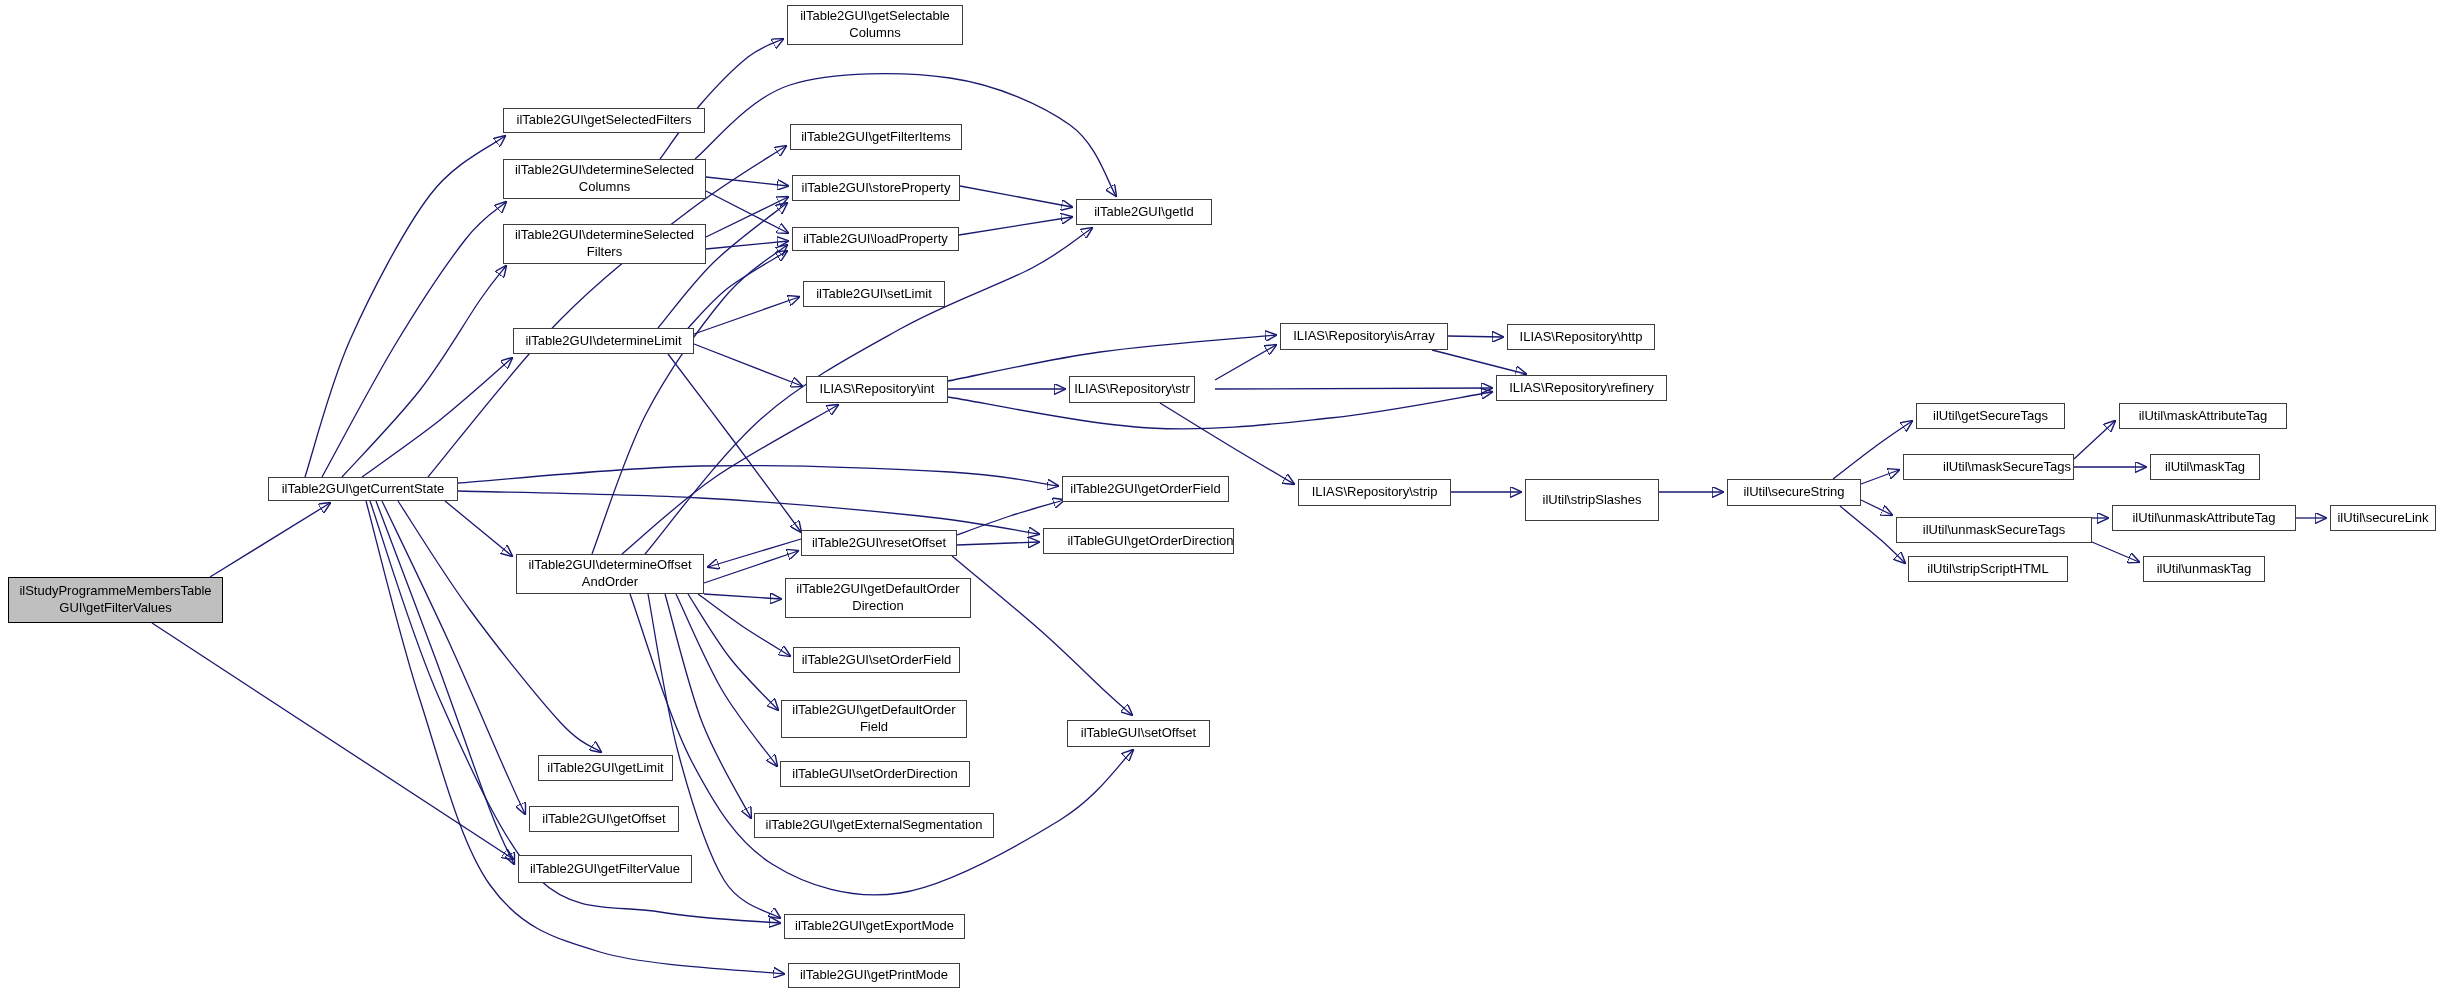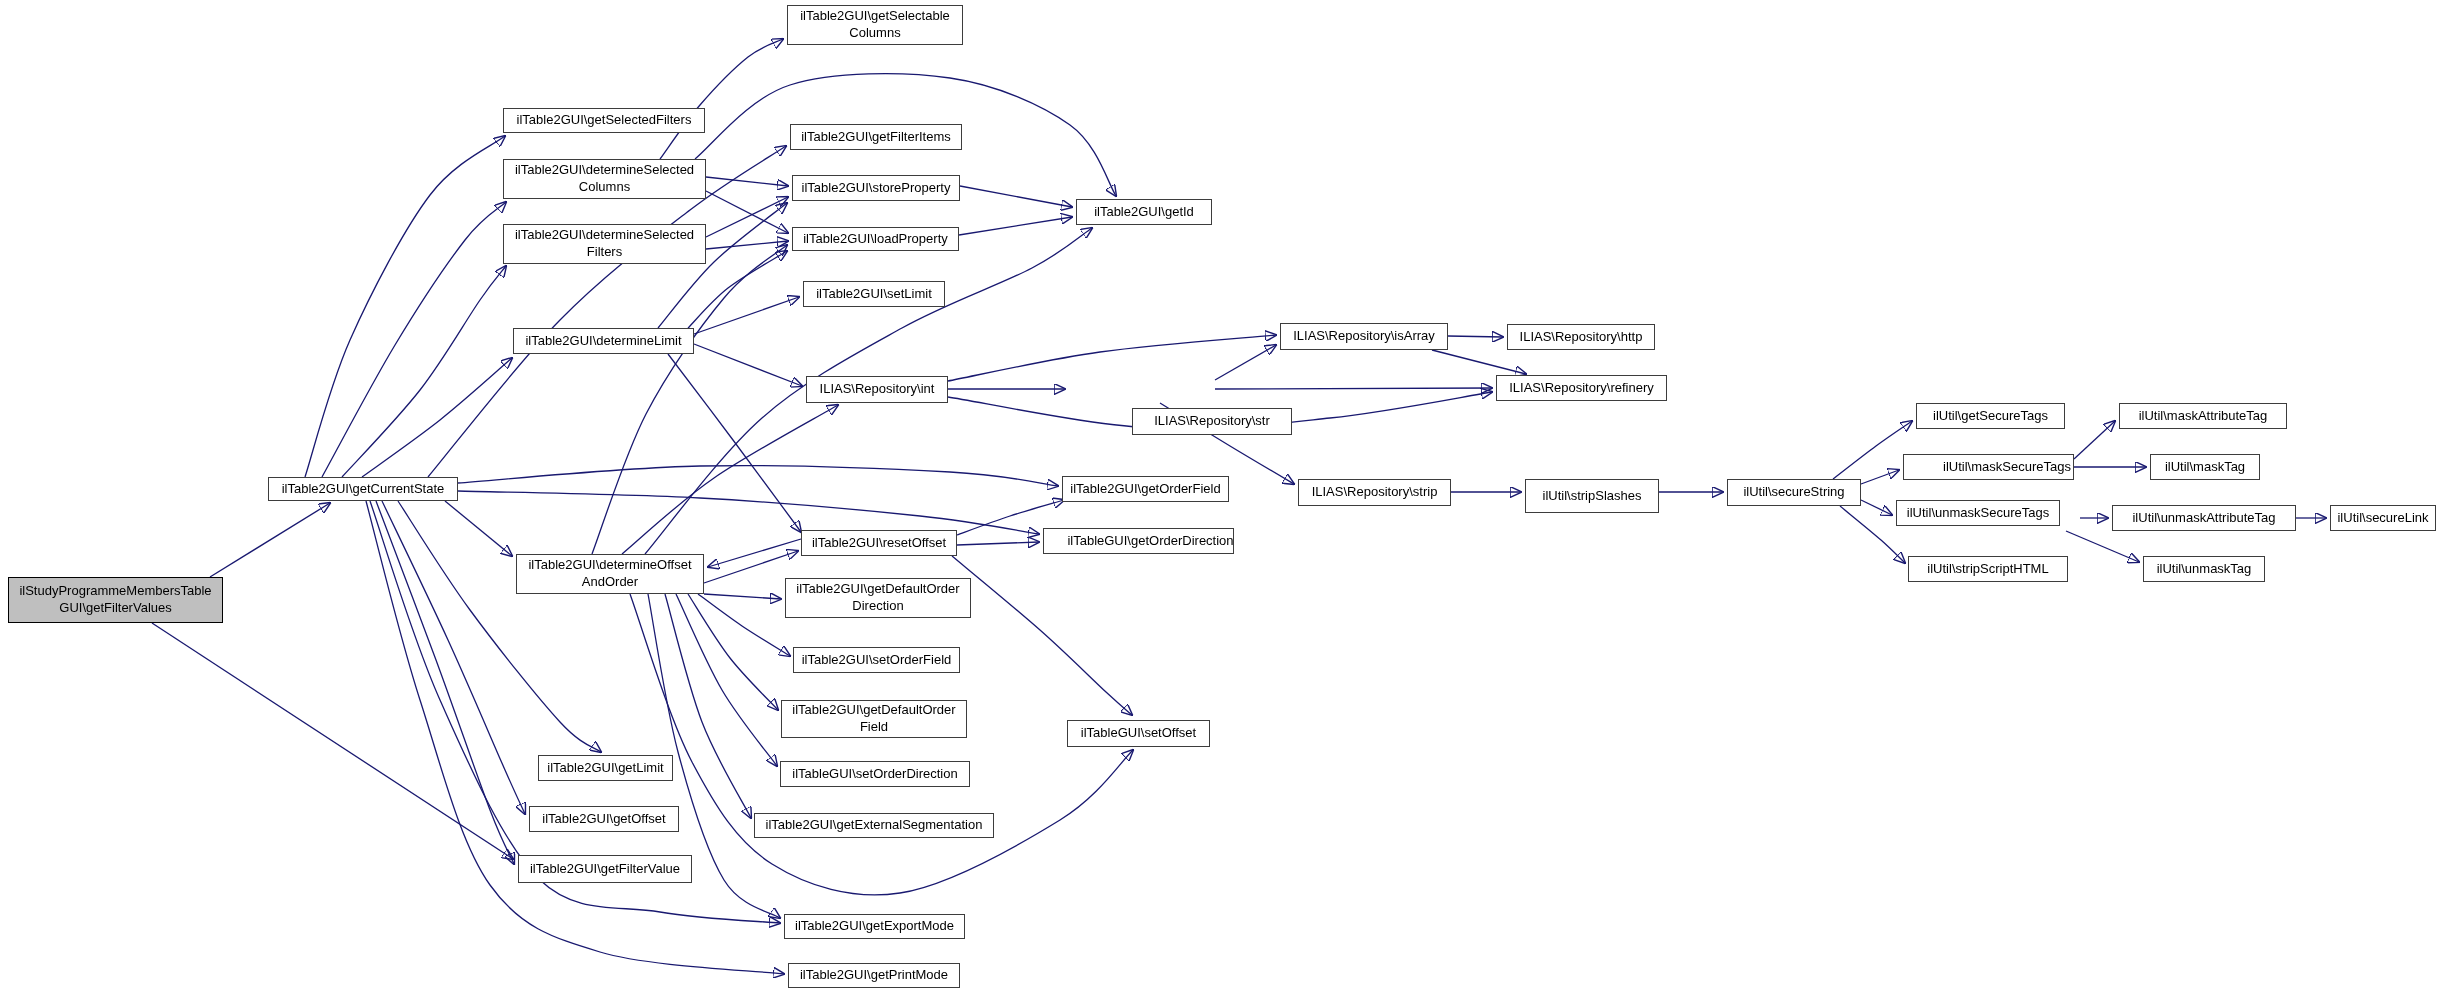--- a/index.html
+++ b/index.html
@@ -107,42 +107,42 @@
     <div class="node" style="left: 529px; top: 806px; width: 150px; height: 26px;">ilTable2GUI\getOffset</div>
     <div class="node" style="left: 518px; top: 855px; width: 174px; height: 28px;">ilTable2GUI\getFilterValue</div>
     <div class="node" style="left: 787px; top: 5px; width: 176px; height: 40px;">ilTable2GUI\getSelectable
 Columns</div>
     <div class="node" style="left: 790px; top: 124px; width: 172px; height: 26px;">ilTable2GUI\getFilterItems</div>
     <div class="node" style="left: 792px; top: 175px; width: 168px; height: 26px;">ilTable2GUI\storeProperty</div>
     <div class="node" style="left: 792px; top: 227px; width: 167px; height: 24px;">ilTable2GUI\loadProperty</div>
     <div class="node" style="left: 803px; top: 281px; width: 142px; height: 26px;">ilTable2GUI\setLimit</div>
     <div class="node" style="left: 806px; top: 376px; width: 142px; height: 27px;">ILIAS\Repository\int</div>
     <div class="node" style="left: 1076px; top: 199px; width: 136px; height: 26px;">ilTable2GUI\getId</div>
-    <div class="node" style="left: 1132px; top: 376px; width: 160px; height: 27px; margin-top: 32px;">ILIAS\Repository\str</div>
+    <div class="node" style="left: 1069px; top: 376px; width: 126px; height: 27px;">ILIAS\Repository\str</div>
     <div class="node" style="left: 1280px; top: 323px; width: 168px; height: 27px;">ILIAS\Repository\isArray</div>
     <div class="node" style="left: 1507px; top: 324px; width: 148px; height: 26px;">ILIAS\Repository\http</div>
     <div class="node" style="left: 1496px; top: 375px; width: 171px; height: 26px;">ILIAS\Repository\refinery</div>
     <div class="node" style="left: 1062px; top: 476px; width: 167px; height: 26px;">ilTable2GUI\getOrderField</div>
     <div class="node" style="left: 1043px; top: 528px; width: 191px; height: 26px; padding-left: 24px;">ilTableGUI\getOrderDirection</div>
     <div class="node" style="left: 801px; top: 530px; width: 156px; height: 26px;">ilTable2GUI\resetOffset</div>
     <div class="node" style="left: 785px; top: 578px; width: 186px; height: 40px;">ilTable2GUI\getDefaultOrder
 Direction</div>
     <div class="node" style="left: 793px; top: 647px; width: 167px; height: 26px;">ilTable2GUI\setOrderField</div>
     <div class="node" style="left: 781px; top: 700px; width: 186px; height: 38px;">ilTable2GUI\getDefaultOrder
 Field</div>
     <div class="node" style="left: 780px; top: 761px; width: 190px; height: 26px;">ilTableGUI\setOrderDirection</div>
     <div class="node" style="left: 754px; top: 813px; width: 240px; height: 25px;">ilTable2GUI\getExternalSegmentation</div>
     <div class="node" style="left: 1067px; top: 720px; width: 143px; height: 27px;">ilTableGUI\setOffset</div>
     <div class="node" style="left: 784px; top: 914px; width: 181px; height: 25px;">ilTable2GUI\getExportMode</div>
     <div class="node" style="left: 788px; top: 963px; width: 172px; height: 25px;">ilTable2GUI\getPrintMode</div>
     <div class="node" style="left: 1298px; top: 479px; width: 153px; height: 27px;">ILIAS\Repository\strip</div>
-    <div class="node" style="left: 1525px; top: 479px; width: 134px; height: 34px;">ilUtil\stripSlashes</div>
+    <div class="node" style="left: 1525px; top: 479px; width: 134px; height: 42px;">ilUtil\stripSlashes</div>
     <div class="node" style="left: 1727px; top: 479px; width: 134px; height: 27px;">ilUtil\secureString</div>
     <div class="node" style="left: 1916px; top: 403px; width: 149px; height: 26px;">ilUtil\getSecureTags</div>
     <div class="node" style="left: 2119px; top: 403px; width: 168px; height: 26px;">ilUtil\maskAttributeTag</div>
     <div class="node" style="left: 1903px; top: 454px; width: 171px; height: 26px; padding-left: 37px;">ilUtil\maskSecureTags</div>
     <div class="node" style="left: 2150px; top: 454px; width: 110px; height: 26px;">ilUtil\maskTag</div>
-    <div class="node" style="left: 1896px; top: 500px; width: 164px; height: 26px;">ilUtil\unmaskSecureTags</div>
+    <div class="node" style="left: 1896px; top: 517px; width: 196px; height: 26px;">ilUtil\unmaskSecureTags</div>
     <div class="node" style="left: 2112px; top: 505px; width: 184px; height: 26px;">ilUtil\unmaskAttributeTag</div>
     <div class="node" style="left: 2330px; top: 505px; width: 106px; height: 26px;">ilUtil\secureLink</div>
     <div class="node" style="left: 1908px; top: 556px; width: 160px; height: 26px;">ilUtil\stripScriptHTML</div>
     <div class="node" style="left: 2143px; top: 556px; width: 122px; height: 26px;">ilUtil\unmaskTag</div>
   </div>
 
 </body></html>

